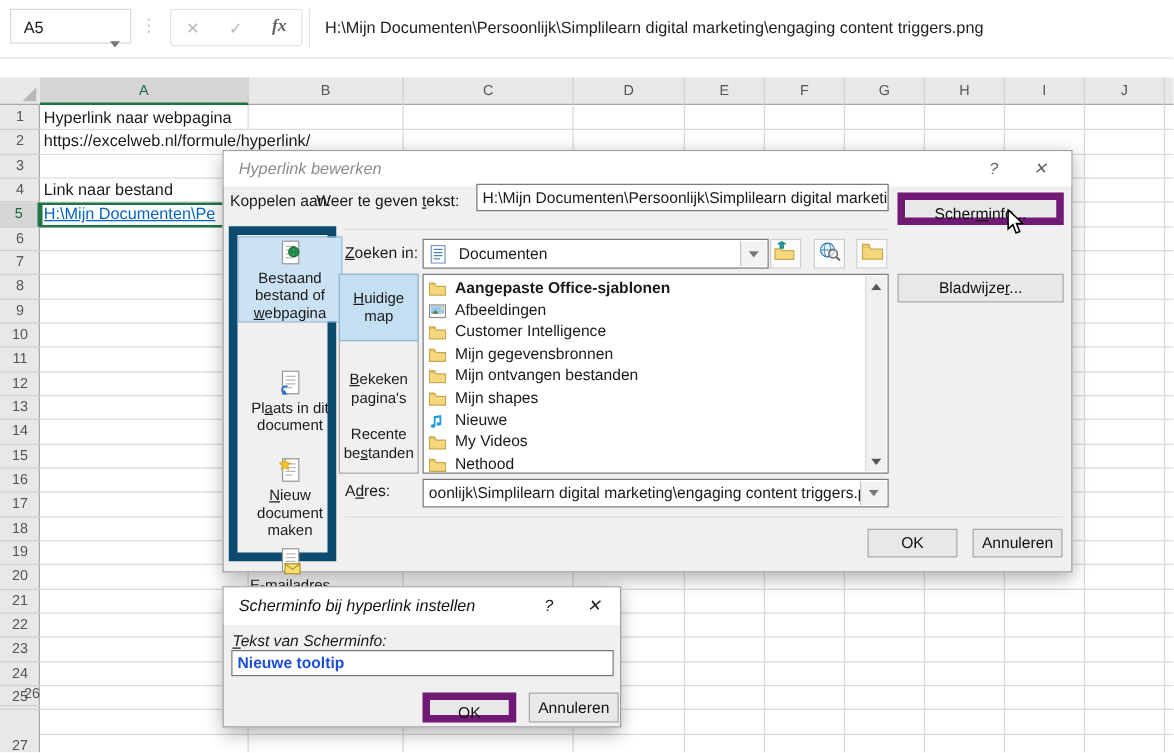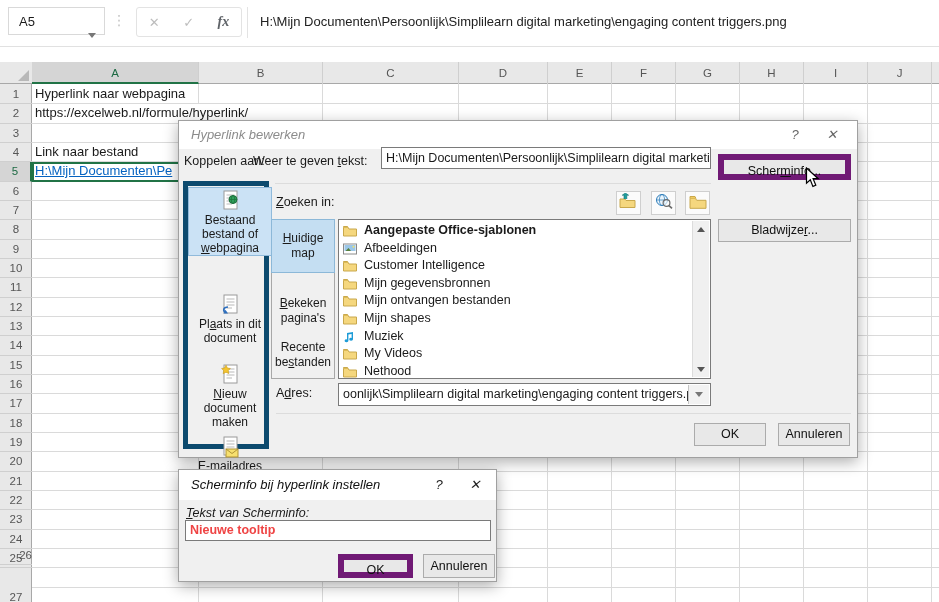--- a/index.html
+++ b/index.html
@@ -46,21 +46,21 @@
   .t-active{color:#111;}
   .winbtn{position:absolute;top:0;height:28px;width:30px;text-align:center;line-height:28px;font-size:13px;color:#666;}
   .dlabel{position:absolute;font-size:12.5px;color:#1a1a1a;white-space:nowrap;}
   .dinput{position:absolute;background:#fff;border:1px solid #7a7a7a;box-sizing:border-box;
           font-size:12.5px;white-space:nowrap;overflow:hidden;padding:0 4px;}
   .dbtn{position:absolute;background:#e8e8e8;border:1px solid #ababab;box-sizing:border-box;
         font-size:12.5px;text-align:center;color:#111;}
   .dbtn.focusblue{border:6px solid #701a75;}
   .sep{position:absolute;height:1px;background:#dcdcdc;}
   
-  #connectbar{position:absolute;left:4px;top:60px;width:86px;height:268px;background:#f0f0f0;border:5px solid #0c4a6e;box-sizing:border-box;}
+  #connectbar{position:absolute;left:4px;top:60px;width:86px;height:268px;background:#f0f0f0;border:7px solid #0c4a6e;box-sizing:border-box;}
   .citem{position:absolute;left:1px;width:82px;text-align:center;font-size:12px;line-height:14px;color:#1a1a1a;}
   .citem .cicon{display:block;margin:2px auto 1px auto;width:20px;height:22px;}
   .citem.sel{background:#cbe2f5;outline:1px solid #90badb;}
   
   #navpanel{position:absolute;left:92px;top:98px;width:64px;height:160px;background:#f0f0f0;border:1px solid #a8a8a8;box-sizing:border-box;}
   .nitem{position:absolute;left:0;width:62px;text-align:center;font-size:12px;line-height:15px;color:#1a1a1a;
          display:flex;align-items:center;justify-content:center;}
   .nitem.sel{background:#c4def2;outline:1px solid #8cb8d8;}
   
   #lookin{position:absolute;left:159px;top:70px;width:277px;height:24px;background:#fff;border:1px solid #7a7a7a;box-sizing:border-box;}
@@ -75,21 +75,21 @@
   .fitem{position:absolute;left:2px;height:17.6px;width:330px;font-size:12.5px;line-height:17.6px;white-space:nowrap;}
   .fitem .ficon{position:absolute;left:2px;top:3px;width:14px;height:12px;}
   .fitem .fname{position:absolute;left:23px;}
   #fscroll{position:absolute;right:1px;top:1px;width:16px;height:156px;background:#f0f0f0;border-left:1px solid #dcdcdc;}
   .sb-btn{position:absolute;left:0;width:16px;height:16px;display:flex;align-items:center;justify-content:center;}
   
   #adres{position:absolute;left:159px;top:262px;width:373px;height:23px;background:#fff;border:1px solid #7a7a7a;box-sizing:border-box;
          font-size:12.5px;line-height:21px;white-space:nowrap;overflow:hidden;padding-left:4px;}
   
   #tipdlg .titlebar{height:30px;}
-  #tipinput{left:6px;top:50px;width:306px;height:21px;line-height:19px;font-weight:bold;color:#ef4444;}
+  #tipinput{left:6px;top:50px;width:306px;height:21px;line-height:19px;font-weight:bold;color:#1d4ed8;}
   
   #cursor{left:805px;top:167px;z-index:30;}
   u{text-decoration:underline;}
 </style>
 </head>
 <body>
 
 <div id="app">
 
   <div id="topbar" class="abs">
@@ -245,20 +245,35 @@
               <line x1="6.5" y1="5" x2="14.5" y2="5" stroke="#b9b9b9"></line>
               <line x1="6.5" y1="8" x2="14.5" y2="8" stroke="#b9b9b9"></line>
               <line x1="6.5" y1="11" x2="14.5" y2="11" stroke="#b9b9b9"></line>
               <line x1="6.5" y1="14" x2="12" y2="14" stroke="#b9b9b9"></line>
               <rect x="6" y="13" width="12" height="8" fill="#f7e06e" stroke="#b09335"></rect>
               <path d="M6 13 l6 4.5 6 -4.5" fill="none" stroke="#b09335"></path>
             </svg></span><span>E-<u>m</u>ailadres</span></div>
       </div>
 
     <div class="dlabel" style="left:97px;top:74px;"><u>Z</u>oeken in:</div>
+    <div id="lookin">
+      <span class="li-icon">
+        <svg width="14" height="15" viewBox="0 0 14 15">
+            <rect x="1" y="0.5" width="11" height="14" fill="#fff" stroke="#7a9bbf"></rect>
+            <line x1="3" y1="3.5" x2="10" y2="3.5" stroke="#4f83b8"></line>
+            <line x1="3" y1="6" x2="10" y2="6" stroke="#4f83b8"></line>
+            <line x1="3" y1="8.5" x2="10" y2="8.5" stroke="#4f83b8"></line>
+            <line x1="3" y1="11" x2="8" y2="11" stroke="#4f83b8"></line>
+          </svg>
+      </span>
+      <span class="li-text">Documenten</span>
+      <span class="combo-arrow">
+          <span class="tri-down"></span>
+        </span>
+    </div>
     <div id="browsebtns">
         <div class="toolbtn" style="left: 437px;">
           <span><svg width="19" height="16" viewBox="0 0 19 16">
               <path d="M1 6 h5 l1 1.5 h9 v7 h-15 z" fill="#f5d77e" stroke="#c9a84c"></path>
               <path d="M5 6 V2.2 H3.2 L6.4 0 L9.6 2.2 H7.8 V6" fill="#1f9e9e" stroke="#0e7070" stroke-width="0.6"></path>
             </svg></span>
         </div>
         <div class="toolbtn" style="left: 472px;">
           <span><svg width="18" height="16" viewBox="0 0 18 16">
               <circle cx="7" cy="7" r="5.5" fill="#eaf4fb" stroke="#2b7bb9"></circle>
@@ -329,21 +344,21 @@
           <span class="ficon"><svg width="14" height="12" viewBox="0 0 14 12">
               <path d="M0.5 2.5 h4.5 l1 1.5 h7.5 v7 h-13 z" fill="#f5d77e" stroke="#c9a84c"></path>
               <path d="M0.5 2.5 v-1 h4 l0.8 1" fill="#f0cb62" stroke="#c9a84c"></path>
             </svg></span>
           <span class="fname">Mijn shapes</span>
         </div>
         <div class="fitem" style="top: 107.6px;">
           <span class="ficon"><svg width="12" height="13" viewBox="0 0 12 13">
               <path d="M4 2 L10 1 V8.2 A1.9 1.4 0 1 1 8.6 6.9 V3 L5.4 3.5 V9.7 A1.9 1.4 0 1 1 4 8.4 Z" fill="#1e9cd7"></path>
             </svg></span>
-          <span class="fname">Muziek</span>
+          <span class="fname">Nieuwe</span>
         </div>
         <div class="fitem" style="top: 125.2px;">
           <span class="ficon"><svg width="14" height="12" viewBox="0 0 14 12">
               <path d="M0.5 2.5 h4.5 l1 1.5 h7.5 v7 h-13 z" fill="#f5d77e" stroke="#c9a84c"></path>
               <path d="M0.5 2.5 v-1 h4 l0.8 1" fill="#f0cb62" stroke="#c9a84c"></path>
             </svg></span>
           <span class="fname">My Videos</span>
         </div>
         <div class="fitem" style="top: 142.8px;">
           <span class="ficon"><svg width="14" height="12" viewBox="0 0 14 12">

